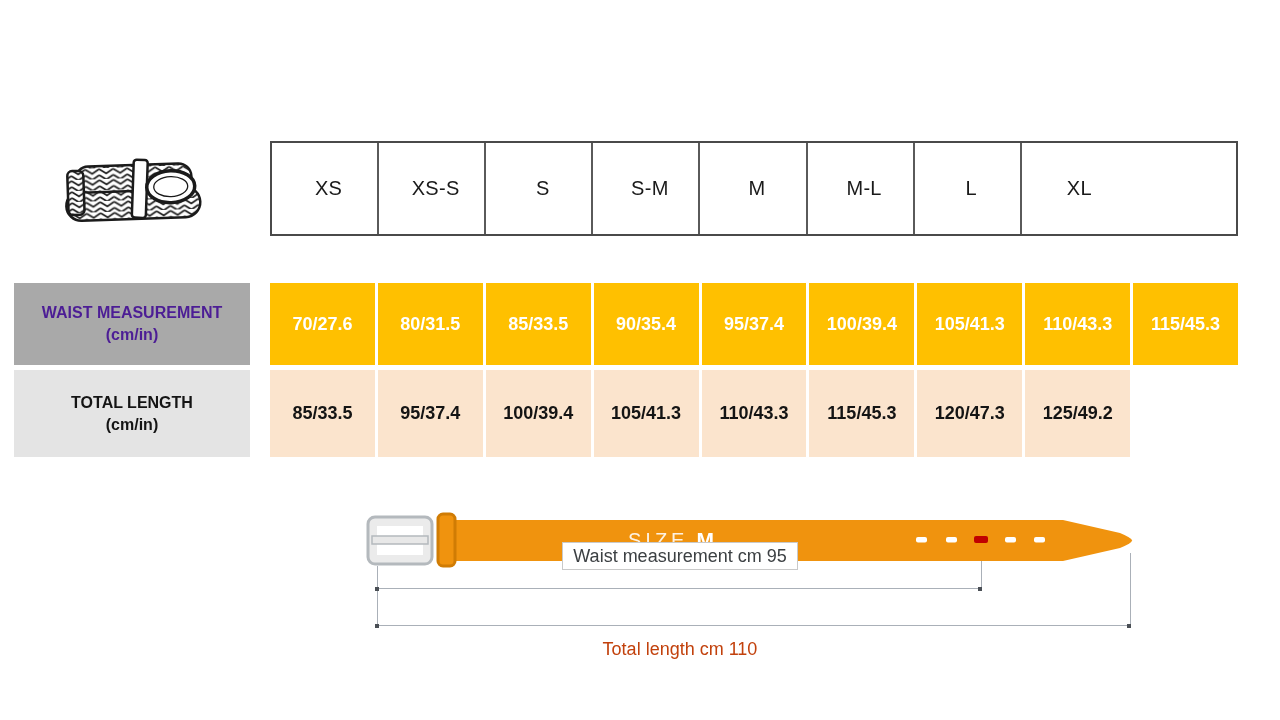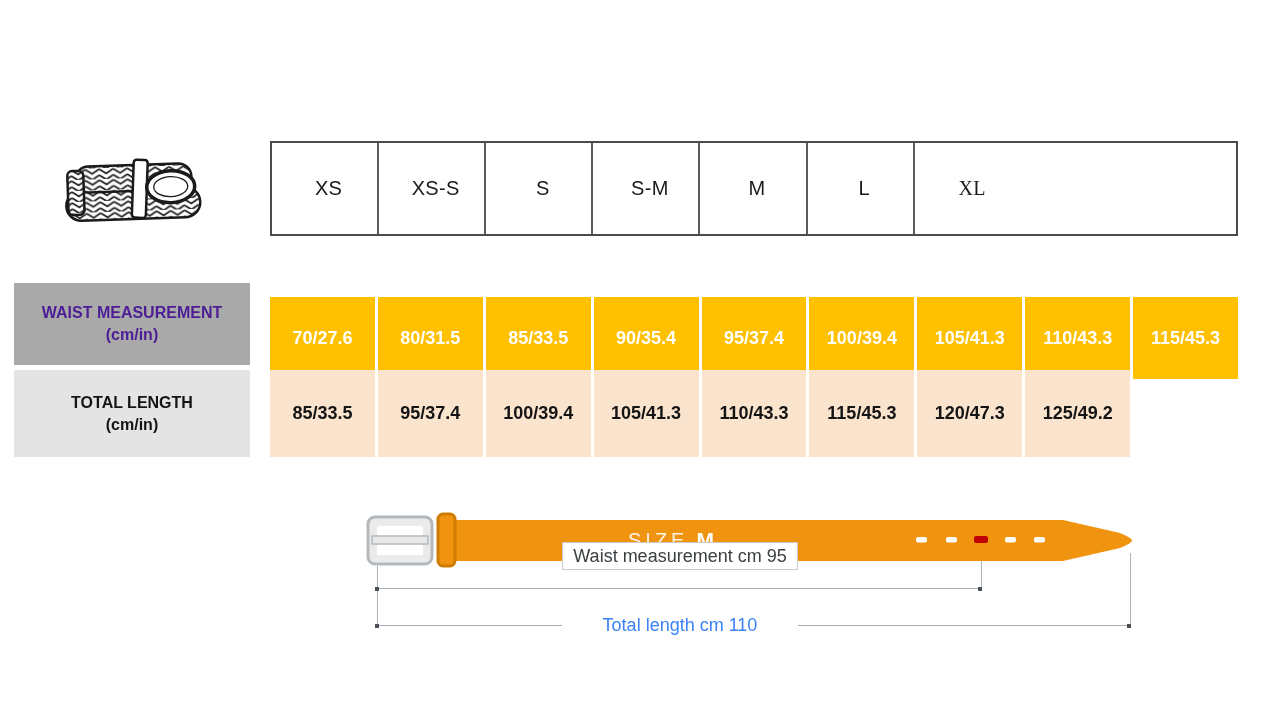--- a/index.html
+++ b/index.html
@@ -14,37 +14,37 @@
   .size-header {
     position:absolute; left:270px; top:141px; width:968px; height:95px;
     display:grid; grid-template-columns:repeat(9,1fr);
     border:2px solid #4a4a4a; background:#fff;
   }
   .hcell {
     display:flex; align-items:center; justify-content:center;
     border-right:2px solid #5a5a5a;
     font-size:20px; color:#1a1a1a; letter-spacing:0.3px;padding-left:8px;
   }
-  .hcell:last-child { border-right:none;font-family:Liberation Serif, serif; }
+  .hcell:last-child { border-right:none; }
 
   
   .rowlabel {
     position:absolute; left:14px; width:236px;
     display:flex; flex-direction:column; align-items:center; justify-content:center;
     font-weight:bold; font-size:16px; line-height:1.35; text-align:center;
   }
   .rowlabel.waist { top:283px; height:82px; background:#a9a9a9; color:#4c1d95; }
   .rowlabel.total { top:370px; height:87px; background:#e4e4e4; color:#141414; }
 
   
   .datarow {
     position:absolute; left:270px; width:968px;
     display:grid; grid-template-columns:repeat(9,1fr); gap:3px;
   }
-  .datarow.waist { top:297px; height:82px; }
+  .datarow.waist { top:283px; height:82px; }
   .datarow.total { top:370px; height:87px; }
   .dcell {
     display:flex; align-items:center; justify-content:center;
     font-weight:bold; font-size:18px;
   }
   .datarow.waist .dcell { background:#ffc000; color:#ffffff; }
   .datarow.total .dcell { background:#fbe4cd; color:#141414; }
 
   
   .belt-icon { position:absolute; left:58px; top:145px; width:150px; height:100px; }
@@ -61,24 +61,24 @@
   .mline { position:absolute; background:#aab0b8; z-index:1; }
   .dot { position:absolute; width:4px; height:4px; background:#4a4f55; z-index:1; }
 
   .measure-box {
     position:absolute; left:562px; top:542px; width:236px; height:28px; z-index:4;
     background:#ffffff; border:1px solid #c9c9c9;
     display:flex; align-items:center; justify-content:center;
     font-size:18px; color:#3c4043;
   }
   .measure-plain {
-    position:absolute; left:562px; top:611px; width:236px; height:28px; z-index:4;
+    position:absolute; left:562px; top:635px; width:236px; height:28px; z-index:4;
     background:#ffffff;
     display:flex; align-items:center; justify-content:center;
-    font-size:18px; color:#3b82f6;
+    font-size:18px; color:#c2410c;
   }
 </style>
 </head>
 <body>
 
 <div id="stage">
 
   <svg class="belt-icon" viewBox="0 0 150 100">
     <defs>
       <pattern id="braid" width="14" height="11" patternUnits="userSpaceOnUse">
@@ -97,20 +97,21 @@
       <ellipse cx="113" cy="43" rx="17" ry="10" fill="none" stroke="#1a1a1a" stroke-width="1.3"></ellipse>
     </g>
   </svg>
 
   <div class="size-header">
     <div class="hcell">XS</div>
     <div class="hcell">XS-S</div>
     <div class="hcell">S</div>
     <div class="hcell">S-M</div>
     <div class="hcell">M</div>
+    <div class="hcell">M-L</div>
     <div class="hcell">L</div>
     <div class="hcell">XL</div>
   </div>
 
   <div class="rowlabel waist">
     <span>WAIST MEASUREMENT</span>
     <span>(cm/in)</span>
   </div>
   <div class="datarow waist">
     <div class="dcell">70/27.6</div>

